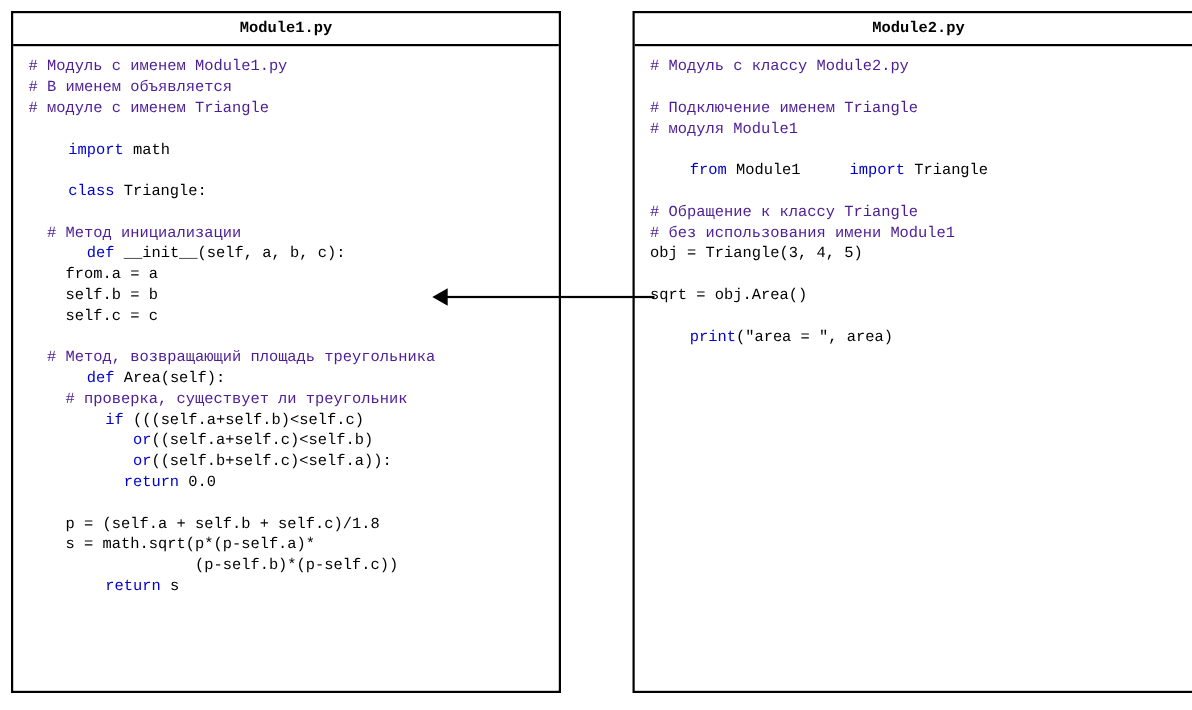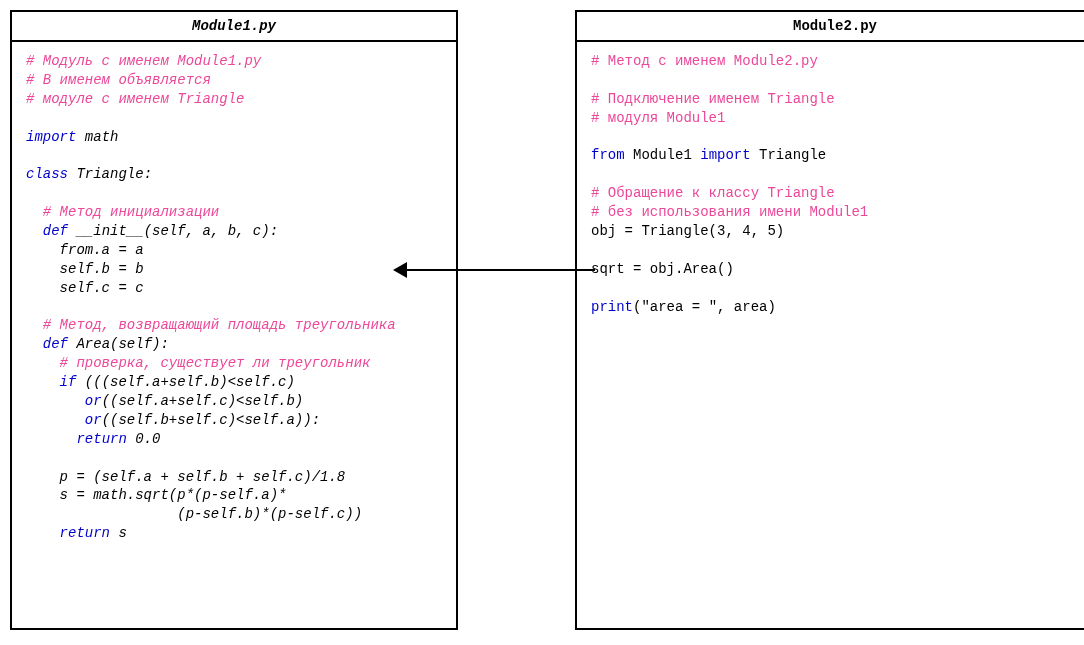--- a/index.html
+++ b/index.html
@@ -15,45 +15,44 @@
   }
   .module-box {
     position: absolute;
     border: 2px solid #000;
     box-sizing: border-box;
     background: #fff;
   }
   #module1 {
     left: 10px;
     top: 10px;
-    width: 448px;
+    width: 500px;
     height: 620px;
-    font-style: italic;
   }
   #module2 {
     left: 575px;
     top: 10px;
     width: 520px;
     height: 620px;
   }
   .module-title {
     text-align: center;
     font-weight: bold;
     padding: 6px 0;
     border-bottom: 2px solid #000;
     color: #000;
   }
   .code {
     padding: 10px 14px;
     white-space: pre;
     line-height: 1.35;
     color: #000;
   }
-  .c { color: #ec4899; }   
-  .k { color: #00c; }   
+  .c { color: #4c1d95; }   
+  .k { color: #00c; margin-left: 36px; }   
 
   
   #arrow-line {
     position: absolute;
     left: 405px;
     top: 269px;
     width: 190px;
     height: 2px;
     background: #000;
   }
@@ -95,21 +94,21 @@
       <span class="k">return</span><span> 0.0</span>
 
     <span>p = (self.a + self.b + self.c)/1.8</span>
     <span>s = math.sqrt(p*(p-self.a)*</span>
     <span>              (p-self.b)*(p-self.c))</span>
     <span class="k">return</span><span> s</span></div>
 </div>
 
 <div id="module2" class="module-box">
   <div class="module-title">Module2.py</div>
-  <div class="code"><span class="c"># Метод с именем Module2.py</span>
+  <div class="code"><span class="c"># Модуль с классу Module2.py</span>
 
 <span class="c"># Подключение именем Triangle</span>
 <span class="c"># модуля Module1</span>
 
 <span class="k">from</span><span> Module1 </span><span class="k">import</span><span> Triangle</span>
 
 <span class="c"># Обращение к классу Triangle</span>
 <span class="c"># без использования имени Module1</span>
 <span>obj = Triangle(3, 4, 5)</span>
 

